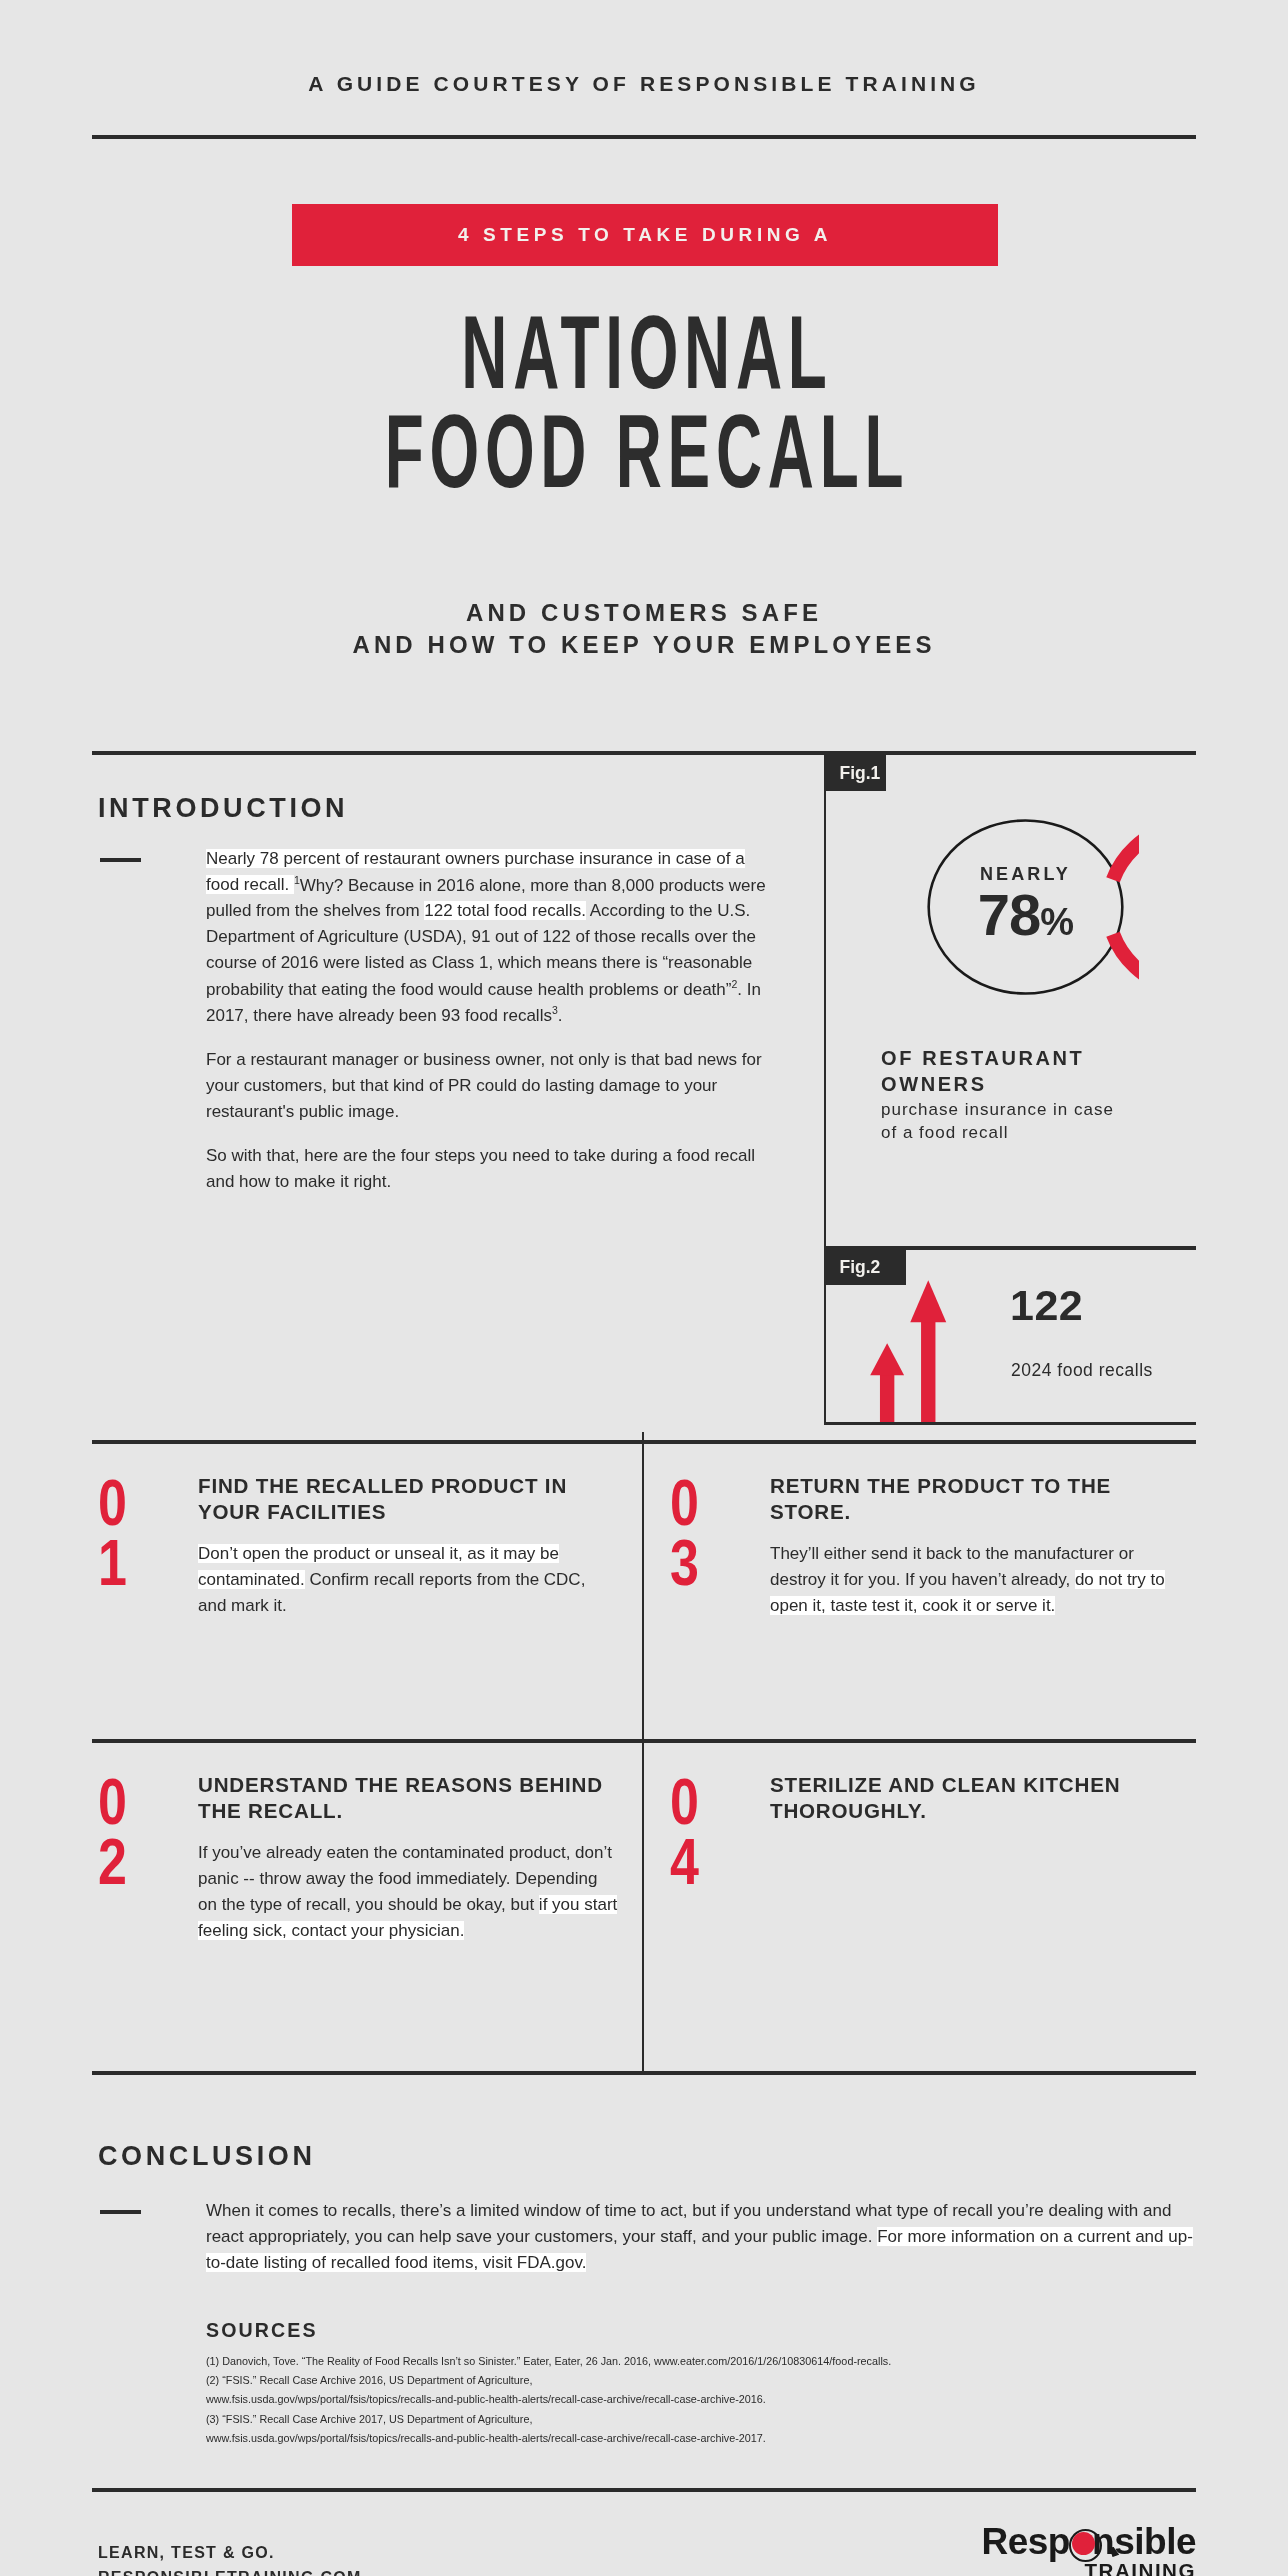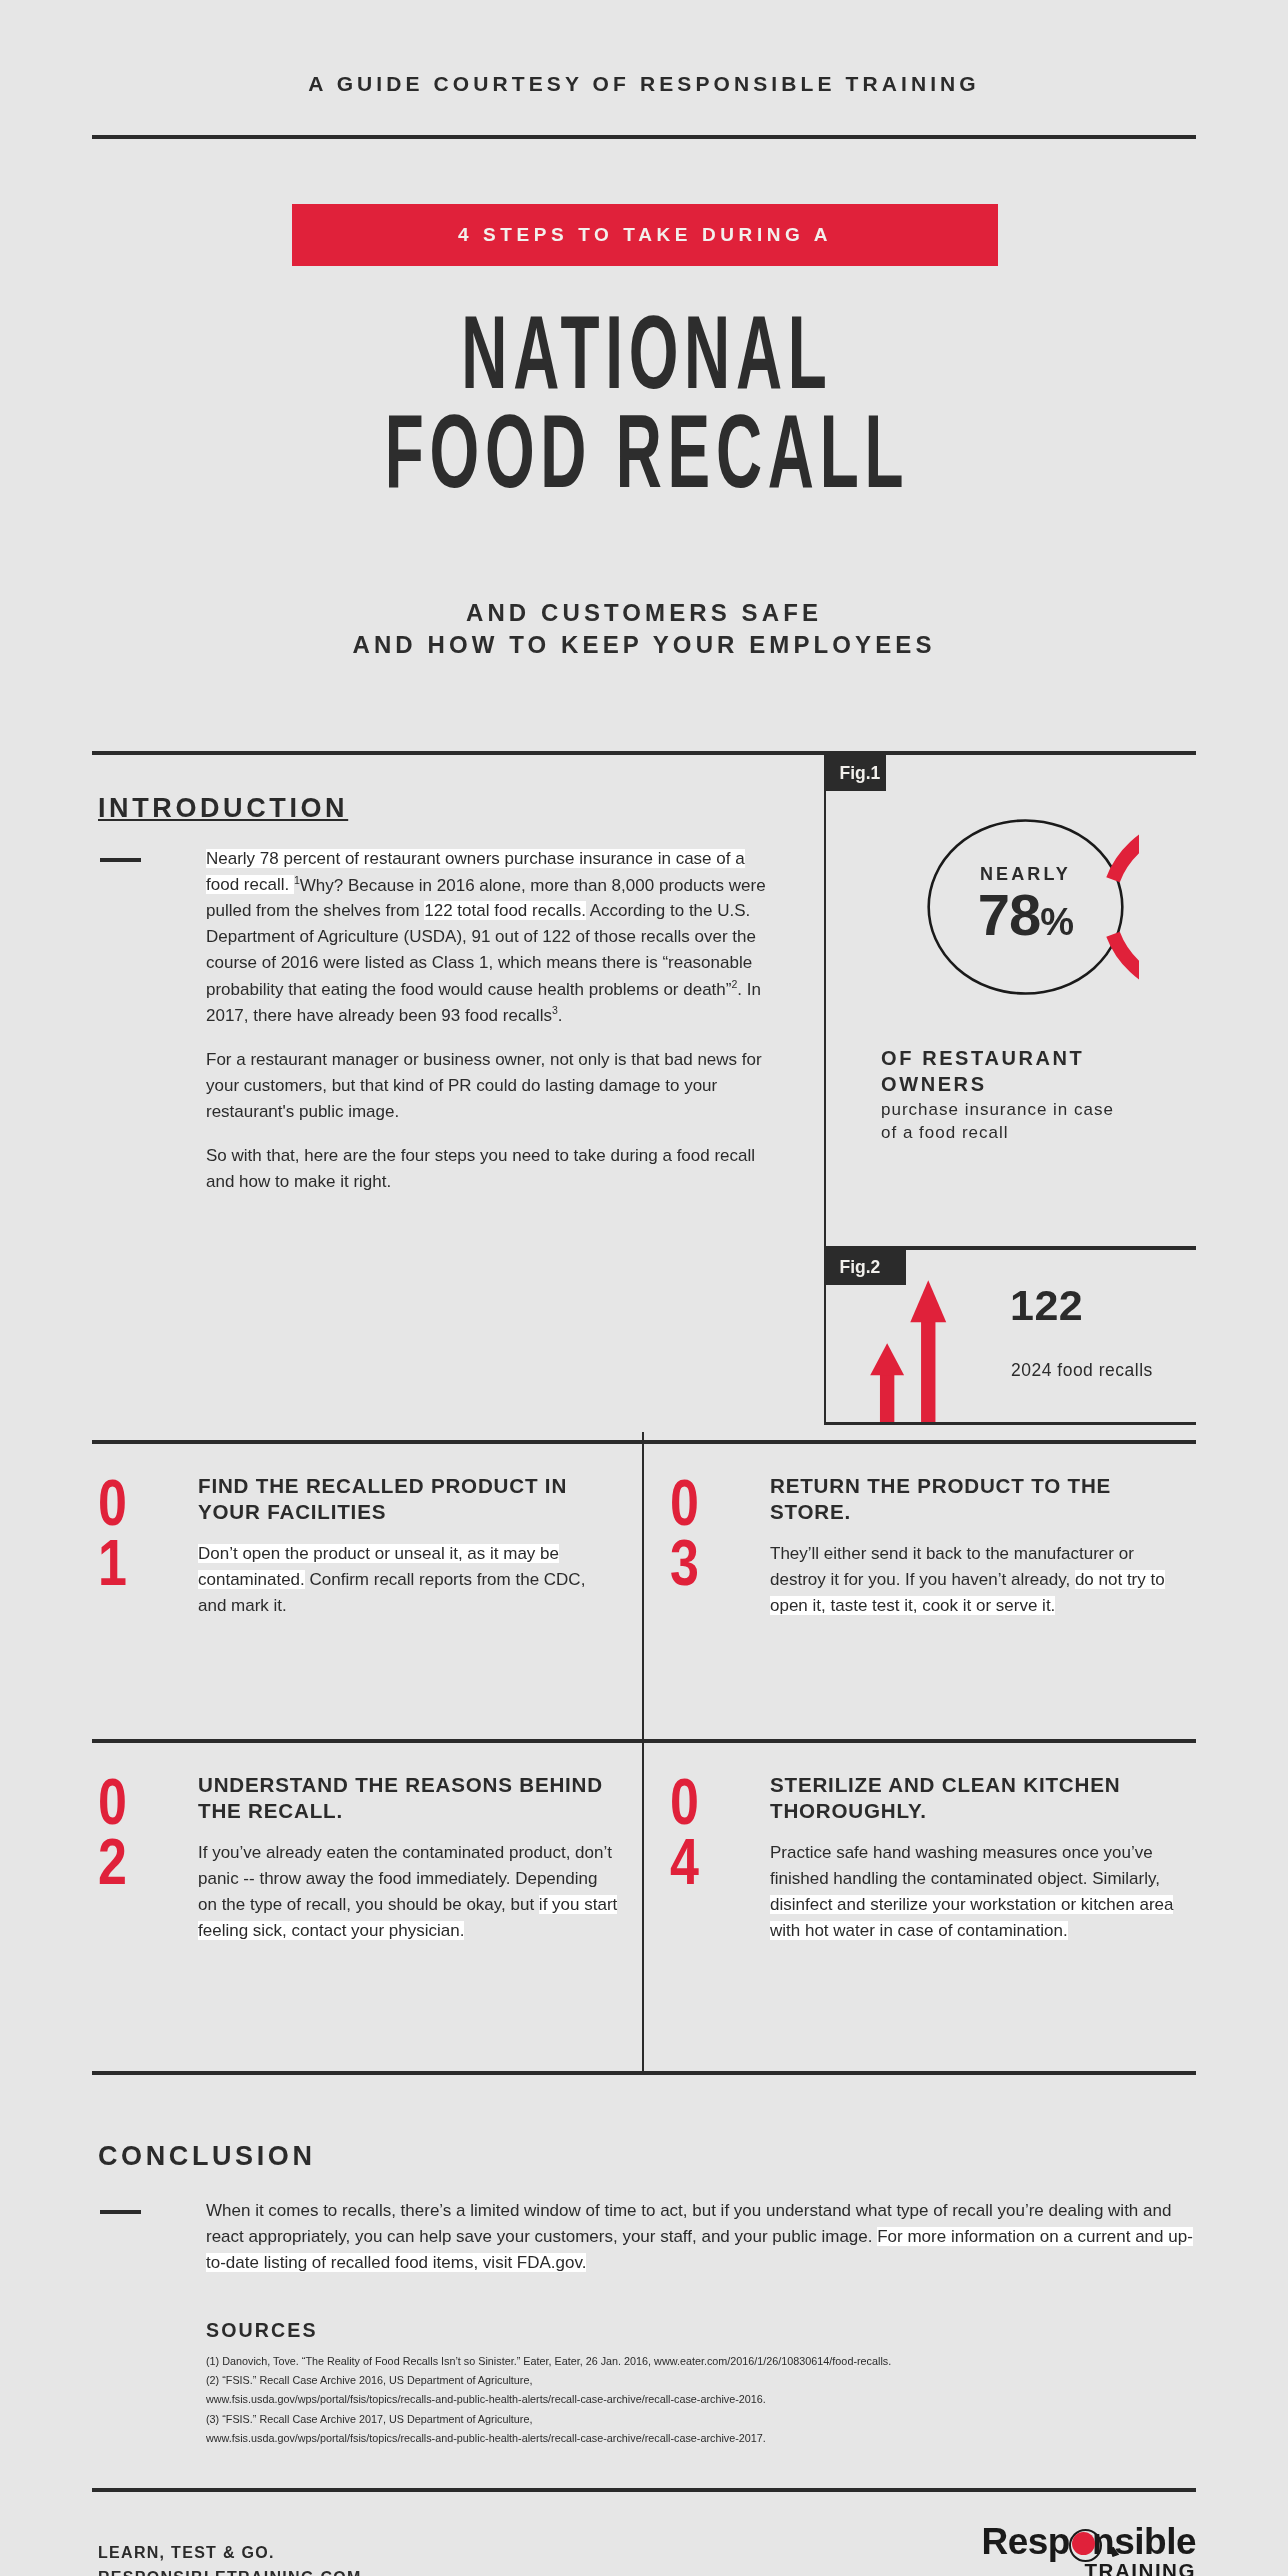--- a/index.html
+++ b/index.html
@@ -130,21 +130,21 @@
   .rule-fig2-bottom { left: 824px; right: 92px; top: 1422px; height: 3.1px; }
 
   .section-head {
     position: absolute;
     color: #2b2b2b;
     font-size: 27px;
     font-weight: 900;
     letter-spacing: 3.6px;
     font-stretch: condensed;
   }
-  .intro-head { left: 98px; top: 793px; text-decoration: underline; }
+  .intro-head { left: 98px; top: 793px; }
   .conclusion-head { left: 98px; top: 2141px; }
 
   .dash {
     position: absolute;
     width: 41px; height: 4.1px;
     background: #2b2b2b;
   }
   .dash-intro { left: 100px; top: 858px; }
   .dash-concl { left: 100px; top: 2210px; }
 
@@ -498,21 +498,20 @@
     <div class="step-body">
       <div class="step-title">UNDERSTAND THE REASONS BEHIND THE RECALL.</div>
       <div class="step-text"><span>If you’ve already eaten the contaminated product, don’t panic -- throw away the food immediately. Depending on the type of recall, you should be okay, but </span><span class="hl">if you start feeling sick, contact your physician.</span></div>
     </div>
   </div>
 
   <div class="step step-col-right step-row-2">
     <div class="step-num">0<br>4</div>
     <div class="step-body">
       <div class="step-title">STERILIZE AND CLEAN KITCHEN THOROUGHLY.</div>
-      <div class="step-text"><span>Practice safe hand washing measures once you’ve finished handling the contaminated object. Similarly, </span><span class="hl">disinfect and sterilize your workstation or kitchen area with hot water in case of contamination.</span></div>
     </div>
   </div>
 
   <div class="section-head conclusion-head">CONCLUSION</div>
   <div class="dash dash-concl"></div>
   <div class="concl-copy"><span>When it comes to recalls, there’s a limited window of time to act, but if you understand what type of recall you’re dealing with and react appropriately, you can help save your customers, your staff, and your public image. </span><span class="hl">For more information on a current and up-to-date listing of recalled food items, visit FDA.gov.</span></div>
 
   <div class="sources-head">SOURCES</div>
   <div class="sources-list">
     <div>(1) Danovich, Tove. “The Reality of Food Recalls Isn’t so Sinister.” Eater, Eater, 26 Jan. 2016, www.eater.com/2016/1/26/10830614/food-recalls.</div>

